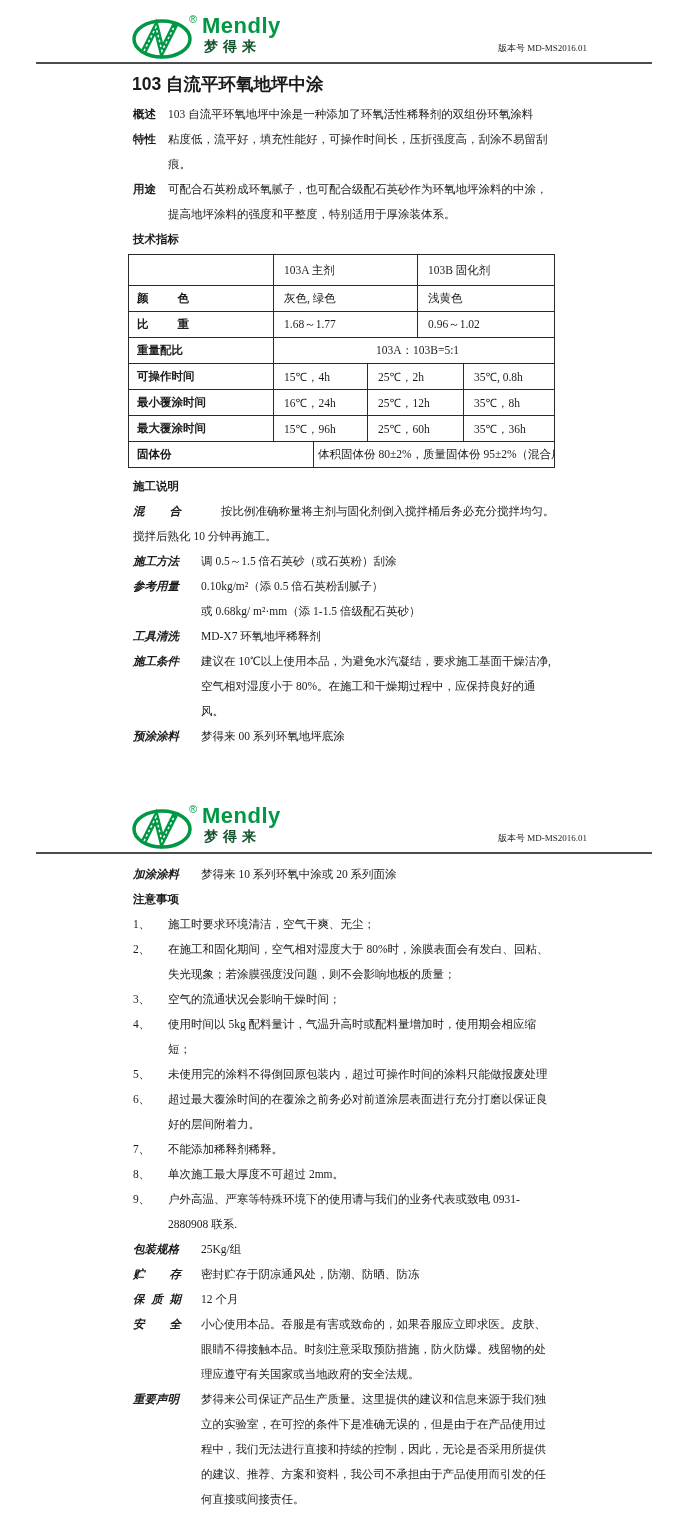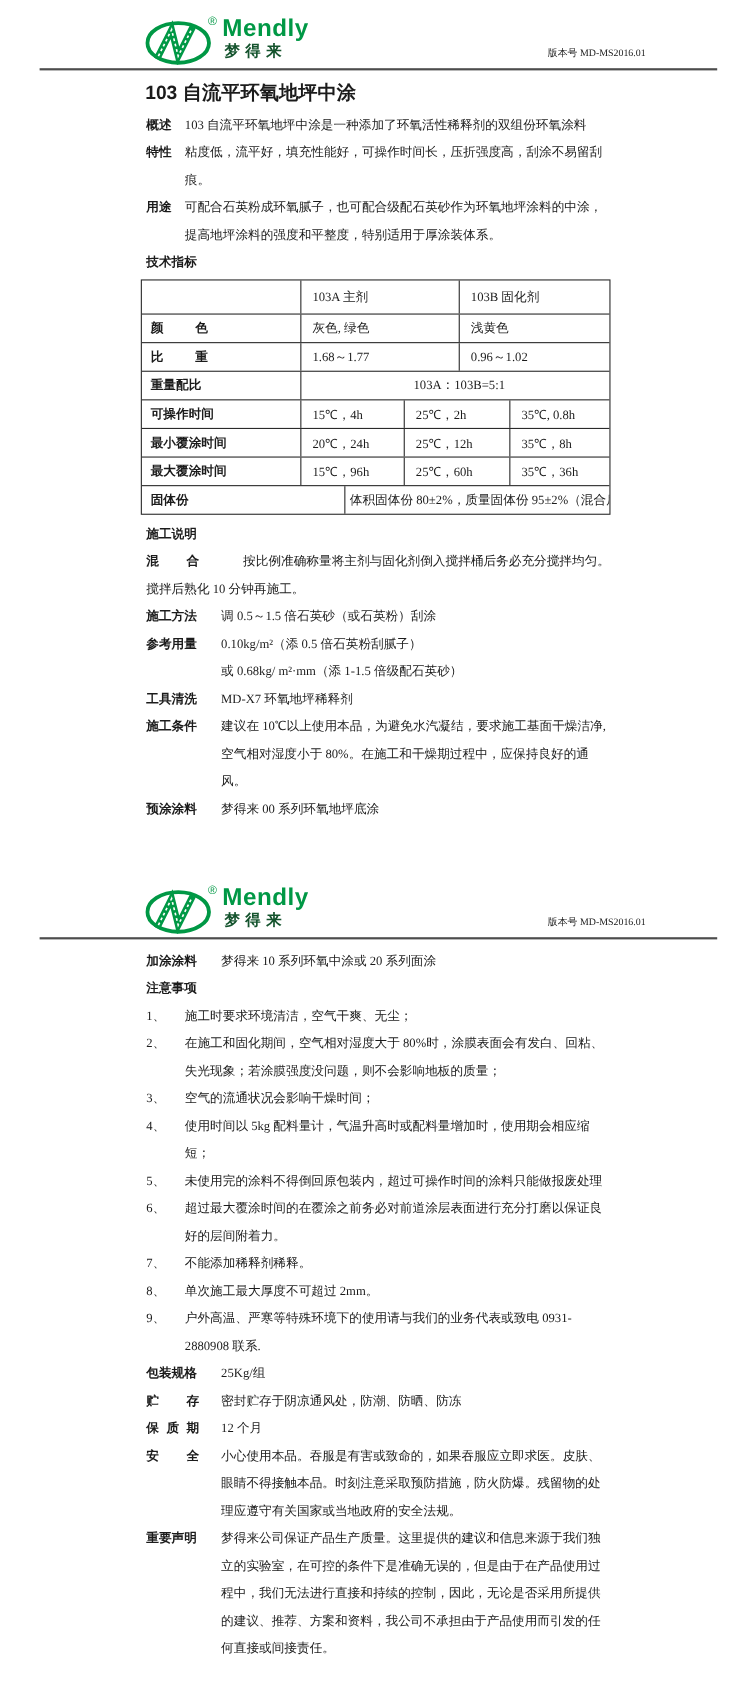--- a/index.html
+++ b/index.html
@@ -15,21 +15,21 @@
   .logo-cn { font-family:"Liberation Sans", sans-serif; font-weight:bold; font-size:14px; letter-spacing:5px; color:#14532d; margin-top:2px; margin-left:2px; }
   .version { font-size:9px; color:#222; margin-bottom:4px; white-space:nowrap; }
   .rule { height:2px; background:#4d4d4d; margin:0 35px 0 36px; }
 
   .title { font-family:"Liberation Sans", sans-serif; font-weight:bold; font-size:17.5px;
            margin:8px 0 6px 132px; line-height:24px; }
 
   
   .row { display:flex; margin:0 130px 0 133px; line-height:25px; font-size:11.5px; }
   .lbl { font-family:"Liberation Sans", sans-serif; font-weight:bold; flex:0 0 35px; }
-  .lbl60 { font-family:"Liberation Sans", sans-serif; font-weight:bold; flex:0 0 62px; }
+  .lbl60 { font-family:"Liberation Sans", sans-serif; font-weight:bold; flex:0 0 62px;font-style:italic; }
   .txt { flex:1; padding-left:0; }
   .txt.ind6 { padding-left:6px; }
   .txt.ind26 { padding-left:26px; }
   .spread { text-align:justify; text-align-last:justify; width:58px; padding-right:14px; }
   .fullline { margin:0 130px 0 133px; line-height:25px; font-size:11.5px; }
   .heading { font-family:"Liberation Sans", sans-serif; font-weight:bold; font-size:11.5px;
              line-height:25px; margin-left:133px; }
   .num { flex:0 0 35px; }
   .blockline { display:block; }
 
@@ -112,21 +112,21 @@
       <div class="tcell cspan">103A：103B=5:1</div>
     </div>
     <div class="trow">
       <div class="tcell tlabel">可操作时间</div>
       <div class="tcell c1">15℃，4h</div>
       <div class="tcell c2">25℃，2h</div>
       <div class="tcell c3">35℃, 0.8h</div>
     </div>
     <div class="trow">
       <div class="tcell tlabel">最小覆涂时间</div>
-      <div class="tcell c1">20℃，24h</div>
+      <div class="tcell c1">16℃，24h</div>
       <div class="tcell c2">25℃，12h</div>
       <div class="tcell c3">35℃，8h</div>
     </div>
     <div class="trow">
       <div class="tcell tlabel">最大覆涂时间</div>
       <div class="tcell c1">15℃，96h</div>
       <div class="tcell c2">25℃，60h</div>
       <div class="tcell c3">35℃，36h</div>
     </div>
     <div class="trow">

